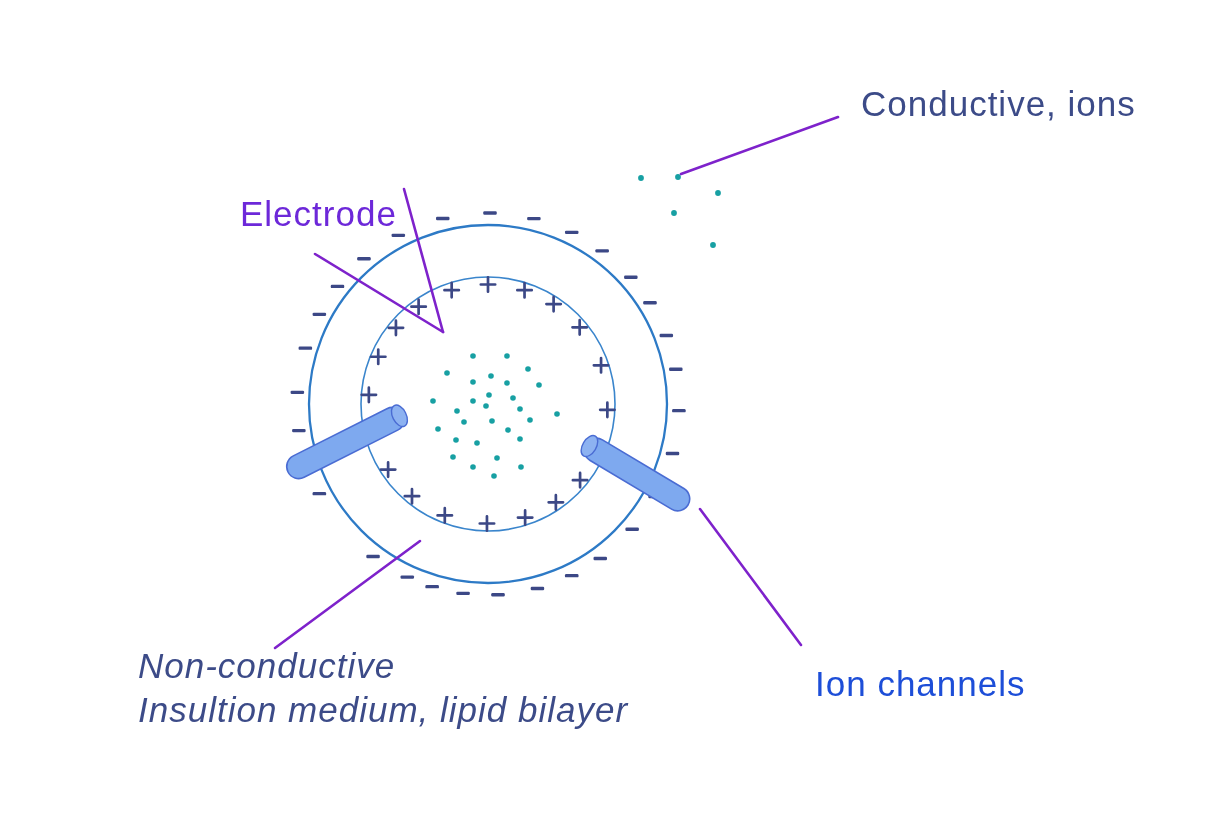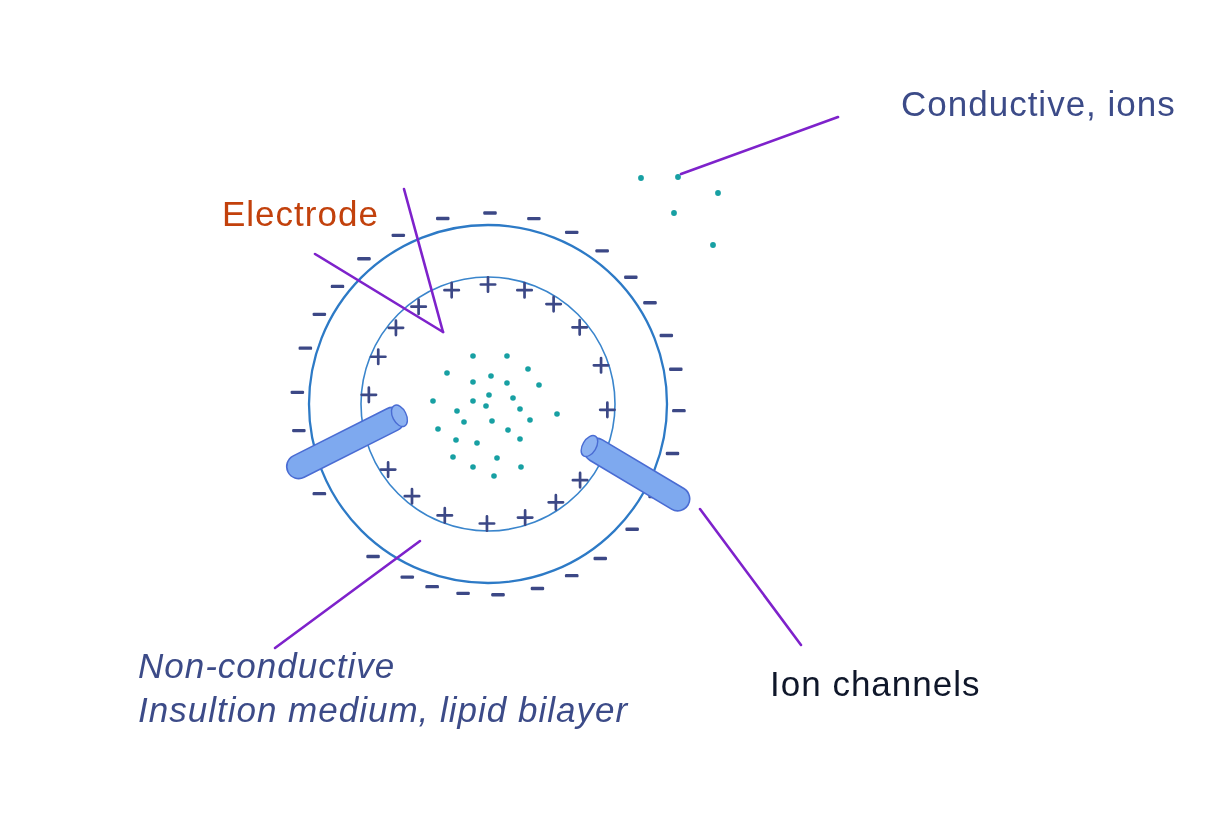--- a/index.html
+++ b/index.html
@@ -125,23 +125,23 @@
         <rect x="-59.42432162002356" y="-12" width="118.84864324004712" height="24" rx="12" fill="#7ea9ef" stroke="#4a6cd3" stroke-width="1.6"></rect>
         <ellipse cx="55.42432162002356" cy="0" rx="6.8" ry="11.5" fill="#8db2f1" stroke="#4a6cd3" stroke-width="1.4"></ellipse>
       </g>
       <line x1="404" y1="189" x2="443" y2="332" stroke="#7e22cb" stroke-width="2.6" stroke-linecap="round"></line>
       <line x1="315" y1="254" x2="443" y2="332" stroke="#7e22cb" stroke-width="2.6" stroke-linecap="round"></line>
       <line x1="681" y1="174" x2="838" y2="117" stroke="#7e22cb" stroke-width="2.6" stroke-linecap="round"></line>
       <line x1="275" y1="648" x2="420" y2="541" stroke="#7e22cb" stroke-width="2.6" stroke-linecap="round"></line>
       <line x1="801" y1="645" x2="700" y2="509" stroke="#7e22cb" stroke-width="2.6" stroke-linecap="round"></line>
     </svg>
 
-  <div class="diagram-label" style="left: 222px; top: 192px; color: #c2410c;">Electrode</div>
+  <div class="diagram-label" style="left: 240px; top: 192px; color: #6d28d9;">Electrode</div>
 
-  <div class="diagram-label" style="left: 861px; top: 82px; color: rgb(60, 75, 136); margin-left: 40px;">Conductive, ions</div>
+  <div class="diagram-label" style="left: 861px; top: 82px; color: rgb(60, 75, 136);">Conductive, ions</div>
 
   <div class="diagram-label" style="left: 138px; top: 644px; color: rgb(60, 75, 136); font-style: italic;">
     <div>Non-conductive</div>
     <div>Insultion medium, lipid bilayer</div>
   </div>
 
-  <div class="diagram-label" style="left: 770px; top: 662px; color: #0f172a;">Ion channels</div>
+  <div class="diagram-label" style="left: 815px; top: 662px; color: #1d4ed8;">Ion channels</div>
 </div>
 
 </body></html>

